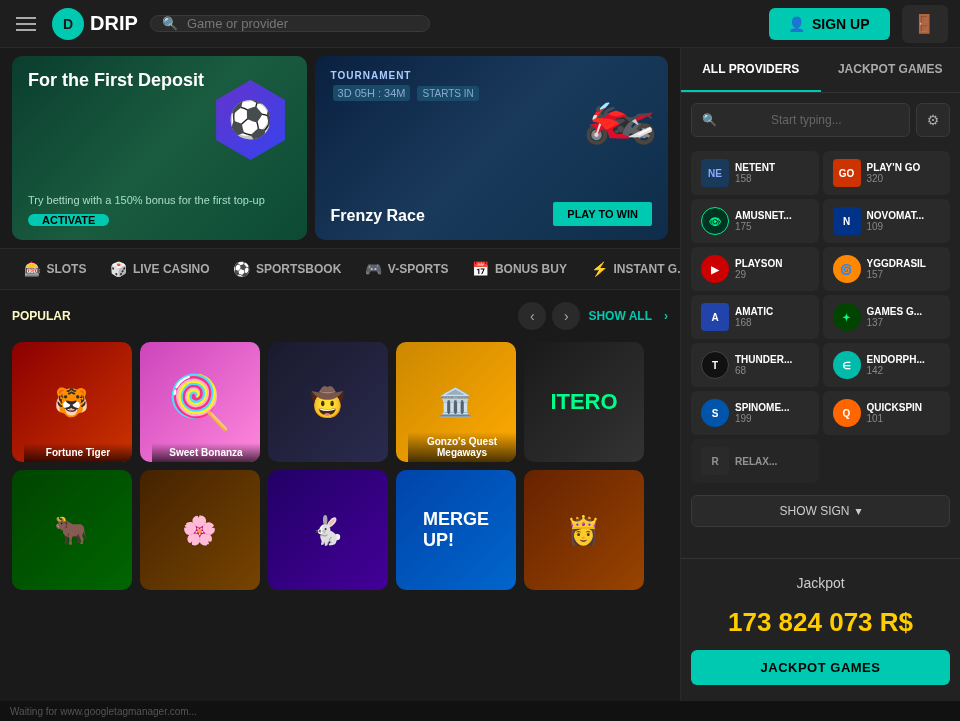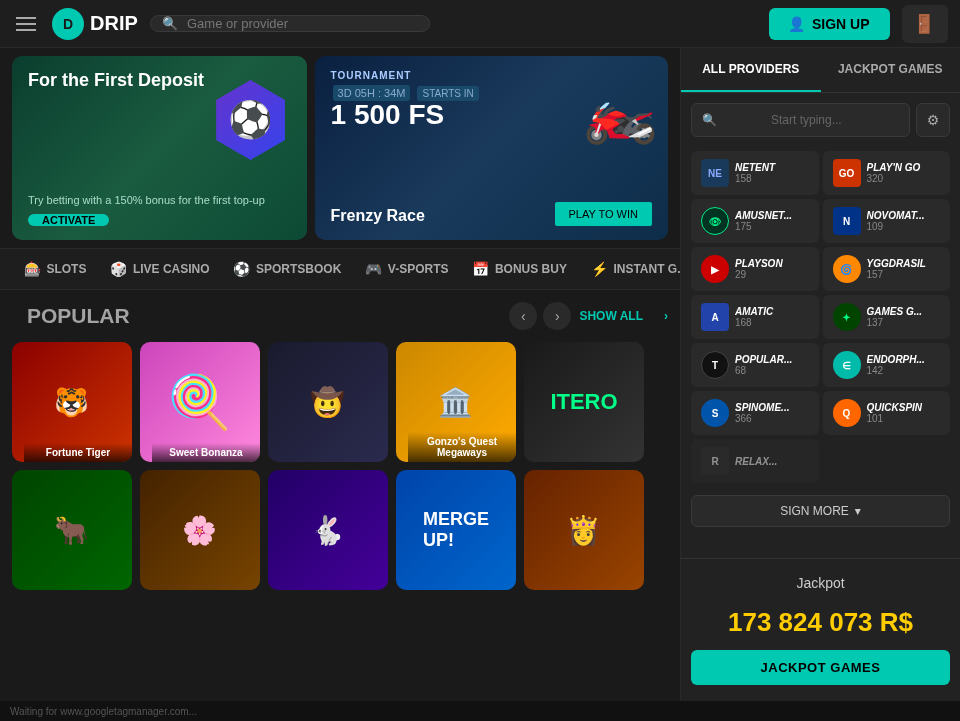--- a/index.html
+++ b/index.html
@@ -218,21 +218,21 @@
       color: #fff;
       margin-top: 4px;
     }
     .banner-play-btn {
       background: #00c9b1;
       color: #000;
       border: none;
       border-radius: 2px;
       padding: 6px 14px;
       font-size: 11px;
-      font-weight: normal;
+      font-weight: bold;
       cursor: pointer;
     }
 
     
     .nav-tabs {
       display: flex;
       gap: 0;
       padding: 6px 12px;
       background: #1e1e1e;
       border-top: 1px solid #2a2a2a;
@@ -257,25 +257,24 @@
     .section {
       padding: 12px 12px 6px;
     }
     .section-header {
       display: flex;
       align-items: center;
       gap: 8px;
       margin-bottom: 12px;
     }
     .section-title {
-      font-size: 21px;
-      font-weight: bold;
-      color: #a3a3a3;
+      font-size: 12px;
+      font-weight: bold;
+      color: #fef9c3;
       flex: 1;
-      margin-left: 15px;
     }
     .nav-arrows {
       display: flex;
       gap: 6px;
     }
     .arrow-btn {
       width: 28px;
       height: 28px;
       background: #2a2a2a;
       border: none;
@@ -289,21 +288,21 @@
     }
     .show-all-btn {
       color: #00c9b1;
       background: none;
       border: none;
       font-size: 12px;
       font-weight: bold;
       cursor: pointer;
       display: flex;
       align-items: center;
-      gap: 21px;
+      gap: 12px;
     }
 
     
     .game-grid {
       display: flex;
       gap: 8px;
       overflow-x: auto;
     }
     .game-card {
       width: 120px;
@@ -436,21 +435,20 @@
       flex-shrink: 0;
     }
     .provider-info { flex: 1; min-width: 0; }
     .provider-name {
       font-size: 10px;
       font-weight: bold;
       color: #fff;
       white-space: nowrap;
       overflow: hidden;
       text-overflow: ellipsis;
-      font-style: italic;
     }
     .provider-count {
       font-size: 10px;
       color: #888;
     }
     .show-more-btn {
       margin: 8px 10px;
       background: #2a2a2a;
       border: 1px solid #3a3a3a;
       border-radius: 6px;
@@ -561,21 +559,20 @@
 
       <div class="banner banner-2">
         <div class="banner-content">
           <div style="display:flex;justify-content:space-between;align-items:flex-start;">
             <div>
               <div class="banner-tag banner-2-tag">TOURNAMENT</div>
               <div class="banner-2-timer">
                 <span>3D 05H : 34M</span>
                 <span style="margin-left:4px;font-size:10px;color:#88aacc;">STARTS IN</span>
               </div>
-              <div class="banner-2-fs">1 500 FS</div>
             </div>
             <div class="moto-decoration">🏍️</div>
           </div>
           <div style="flex:1;"></div>
           <div style="display:flex;justify-content:space-between;align-items:center;margin-top:auto;">
             <div class="banner-2-title">Frenzy Race</div>
             <button class="banner-play-btn">PLAY TO WIN</button>
           </div>
         </div>
       </div>
@@ -739,57 +736,57 @@
         <div class="provider-logo" style="background:#004400;color:#00ff88;border-radius:50%;">✦</div>
         <div class="provider-info">
           <div class="provider-name">GAMES G...</div>
           <div class="provider-count">137</div>
         </div>
       </div>
 
       <div class="provider-item">
         <div class="provider-logo" style="background:#111;color:#fff;border:1px solid #444;border-radius:50%;">T</div>
         <div class="provider-info">
-          <div class="provider-name">POPULAR...</div>
+          <div class="provider-name">THUNDER...</div>
           <div class="provider-count">68</div>
         </div>
       </div>
       <div class="provider-item">
         <div class="provider-logo" style="background:#00bbaa;color:#fff;border-radius:50%;">∈</div>
         <div class="provider-info">
           <div class="provider-name">ENDORPH...</div>
           <div class="provider-count">142</div>
         </div>
       </div>
 
       <div class="provider-item">
         <div class="provider-logo" style="background:#0055aa;color:#fff;border-radius:50%;">S</div>
         <div class="provider-info">
           <div class="provider-name">SPINOME...</div>
-          <div class="provider-count">366</div>
+          <div class="provider-count">199</div>
         </div>
       </div>
       <div class="provider-item">
         <div class="provider-logo" style="background:#ff6600;color:#fff;border-radius:50%;">Q</div>
         <div class="provider-info">
           <div class="provider-name">QUICKSPIN</div>
           <div class="provider-count">101</div>
         </div>
       </div>
 
       <div class="provider-item" style="opacity:0.5;">
         <div class="provider-logo" style="background:#333;color:#fff;">R</div>
         <div class="provider-info">
           <div class="provider-name">RELAX...</div>
         </div>
       </div>
     </div>
 
     <button class="show-more-btn">
-      <span>SIGN MORE</span>
+      <span>SHOW SIGN</span>
       <span>▾</span>
     </button>
 
     <div class="jackpot-section">
       <div class="jackpot-label">Jackpot</div>
       <div class="jackpot-amount">173 824 073 R$</div>
       <button class="jackpot-games-btn">JACKPOT GAMES</button>
     </div>
   </div>
 

